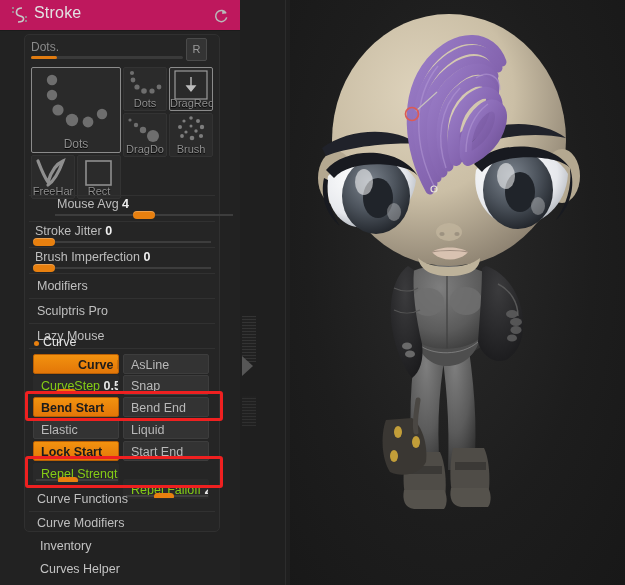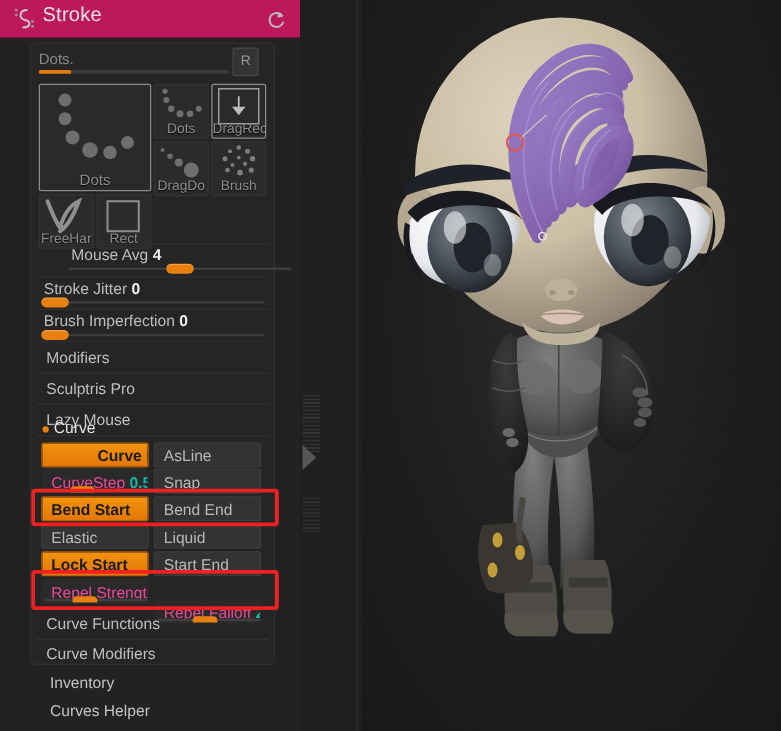--- a/index.html
+++ b/index.html
@@ -122,22 +122,22 @@
     padding-left:7px;box-sizing:border-box;
     white-space:nowrap;overflow:hidden;
   }
   .btn.on{
     background:linear-gradient(180deg,#f2920f 0%,#e37708 100%);
     color:#1b1b1b;border:1px solid #b85f05;font-weight:bold;
   }
   .btn.slider{
     background:#2a2a2a;border:1px solid #2a2a2a;
   }
-  .btn.slider .bl{color:#ec4899;}
-  .btn.slider .bv{color:#14b8a6;font-weight:bold;}
+  .btn.slider .bl{color:#84cc16;}
+  .btn.slider .bv{color:#e5e5e5;font-weight:bold;}
   .btn-track{
     position:absolute;left:2px;bottom:1px;height:2px;background:#3f3f3f;
   }
   .btn-handle{
     position:absolute;bottom:-2px;height:7px;width:20px;background:#e8800f;border-radius:4px;
   }
 
   
   .redbox{
     position:absolute;border:3px solid #ef2020;border-radius:3px;

